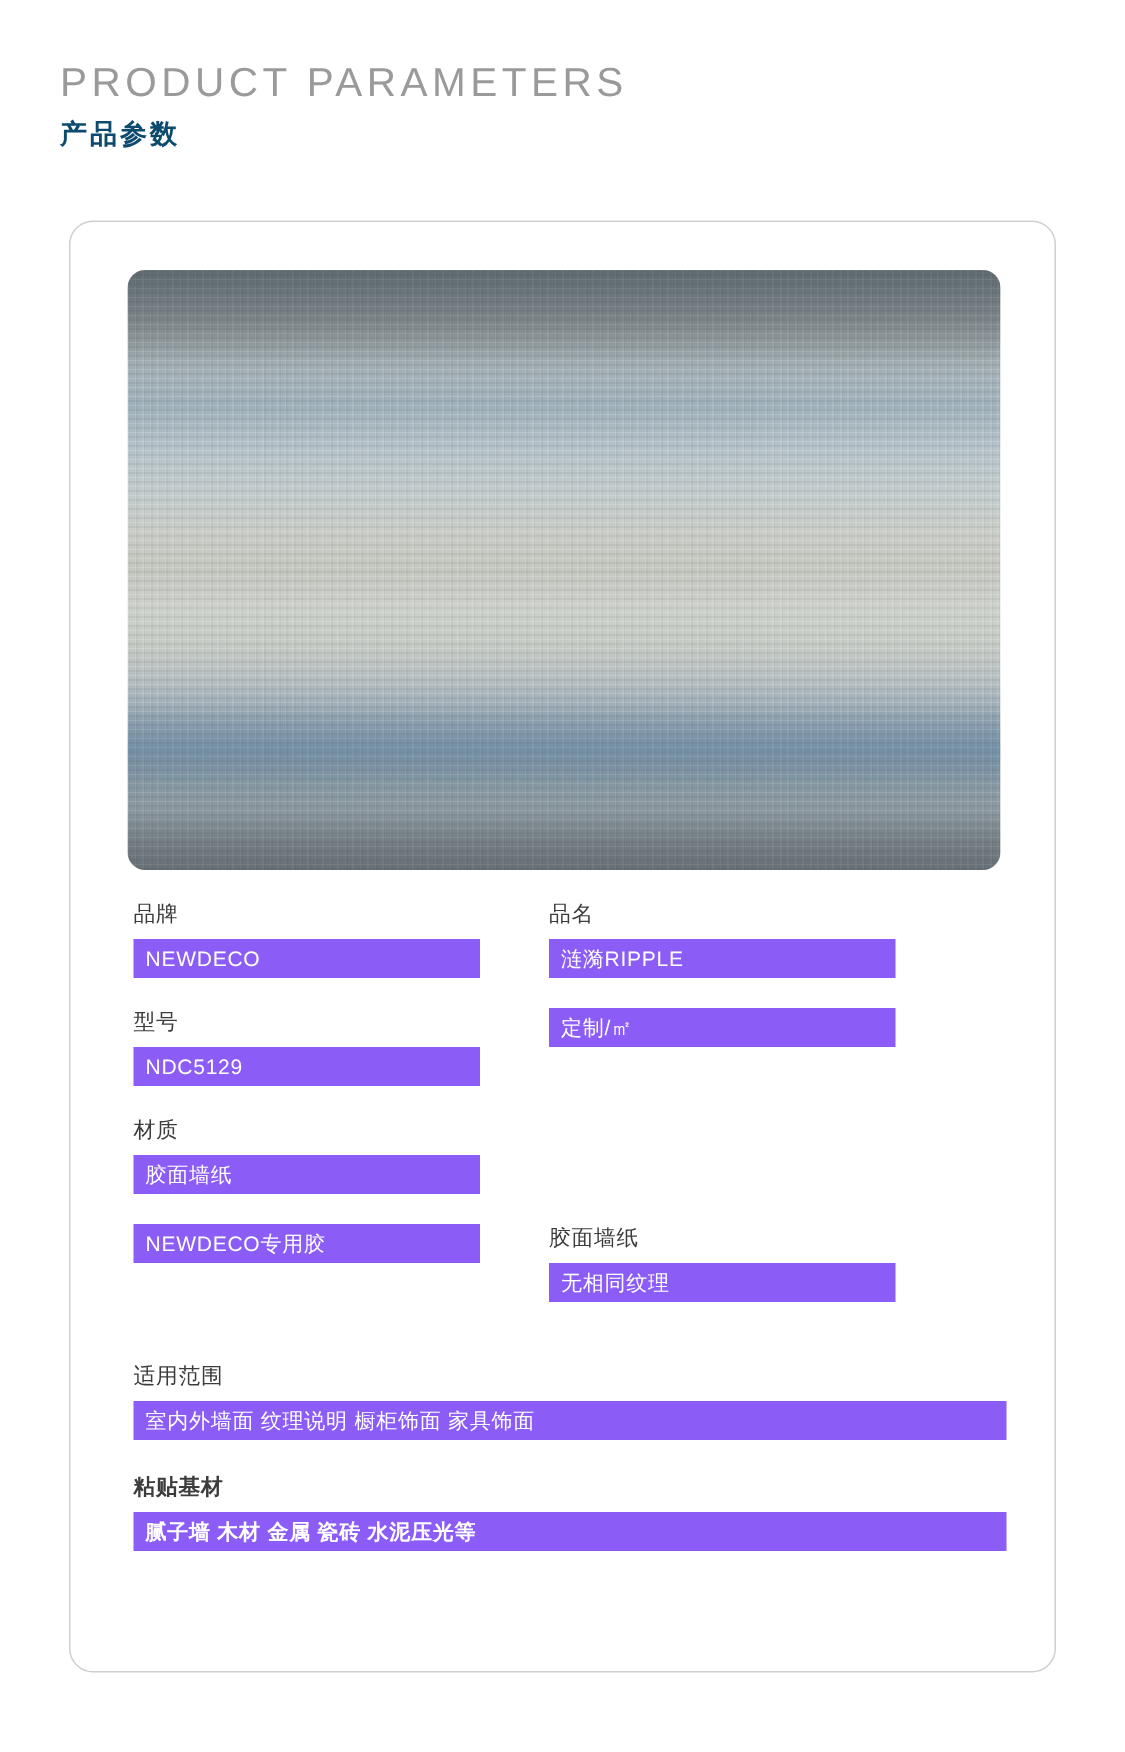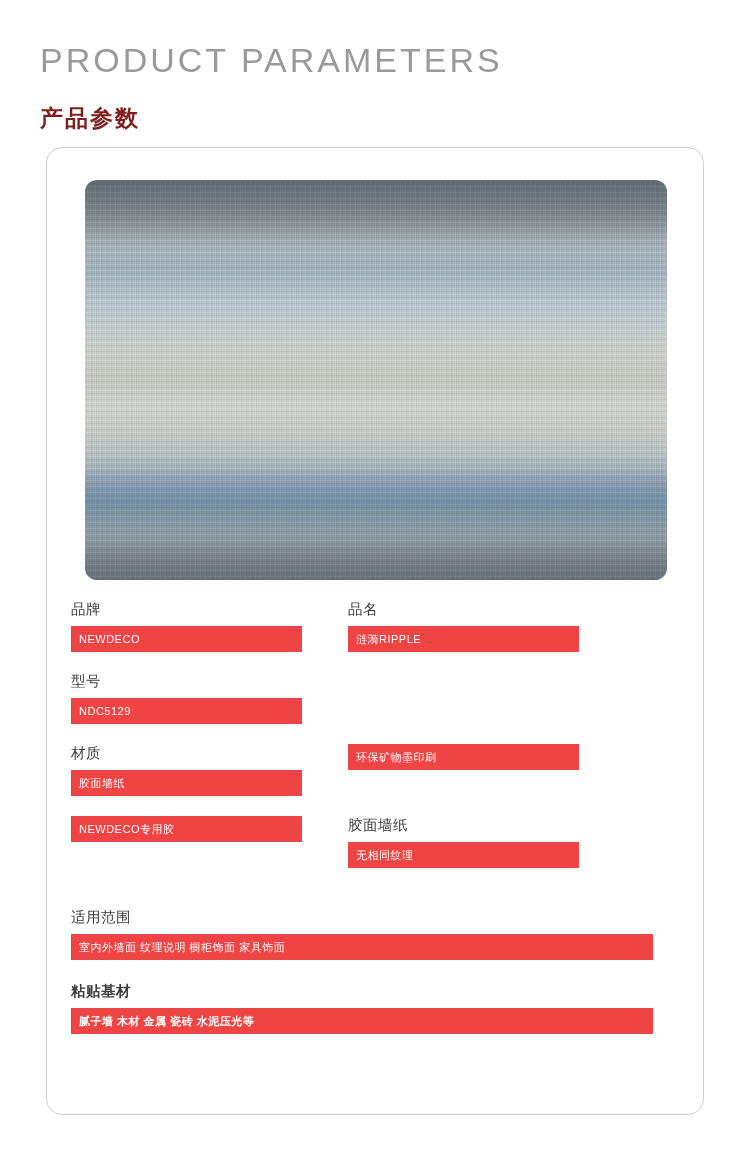--- a/index.html
+++ b/index.html
@@ -19,32 +19,32 @@
     width: 750px;
     height: 1168px;
     box-sizing: border-box;
   }
 
   
   .header {
     padding: 38px 0 0 40px;
   }
   .header-en {
-    font-size: 34px;
+    font-size: 27px;
     letter-spacing: 3px;
     color: #9a9a9a;
     font-weight: 400;
     line-height: 1.3;
   }
   .header-cn {
-    margin-top: 21px;
-    font-size: 23px;
+    margin-top: 4px;
+    font-size: 18px;
     font-weight: bold;
     letter-spacing: 2px;
-    color: #7f1d1d;
+    color: #0c4a6e;
   }
 
   
   .card {
     position: absolute;
     left: 46px;
     top: 147px;
     width: 658px;
     height: 968px;
     border: 1px solid #cfcfcf;
@@ -131,21 +131,21 @@
     position: absolute;
     left: 0; right: 0;
     top: 290px;
     height: 60px;
     background: linear-gradient(to bottom, rgba(104,134,160,0.00), rgba(104,134,160,0.45), rgba(104,134,160,0.00));
   }
 
   
   .params {
     position: absolute;
-    left: 24px;
+    left: 42px;
     top: 452px;
     width: 582px;
   }
   .row {
     display: flex;
     gap: 46px;
     margin-bottom: 20px;
   }
   .col {
     width: 231px;
@@ -153,23 +153,23 @@
   .col.full {
     width: 582px;
   }
   .label {
     font-size: 14.5px;
     color: #3c3c3c;
     margin-bottom: 7px;
     letter-spacing: 0.5px;
   }
   .value {
-    background: #ef4444;
+    background: #8b5cf6;
     color: #ffffff;
-    font-size: 11px;
+    font-size: 14px;
     letter-spacing: 0.5px;
     height: 26px;
     line-height: 26px;
     padding: 0 8px;
     box-sizing: border-box;
     white-space: nowrap;
     overflow: hidden;
   }
 </style>
 </head>
@@ -205,30 +205,30 @@
           <div class="value">涟漪RIPPLE</div>
         </div>
       </div>
 
       <div class="row">
         <div class="col">
           <div class="label">型号</div>
           <div class="value">NDC5129</div>
         </div>
         <div class="col">
+          <div class="value">定制/㎡</div>
         </div>
       </div>
 
       <div class="row">
         <div class="col">
           <div class="label">材质</div>
           <div class="value">胶面墙纸</div>
         </div>
         <div class="col">
-          <div class="value">环保矿物墨印刷</div>
         </div>
       </div>
 
       <div class="row">
         <div class="col">
           <div class="value">NEWDECO专用胶</div>
         </div>
         <div class="col">
           <div class="label">胶面墙纸</div>
           <div class="value">无相同纹理</div>

